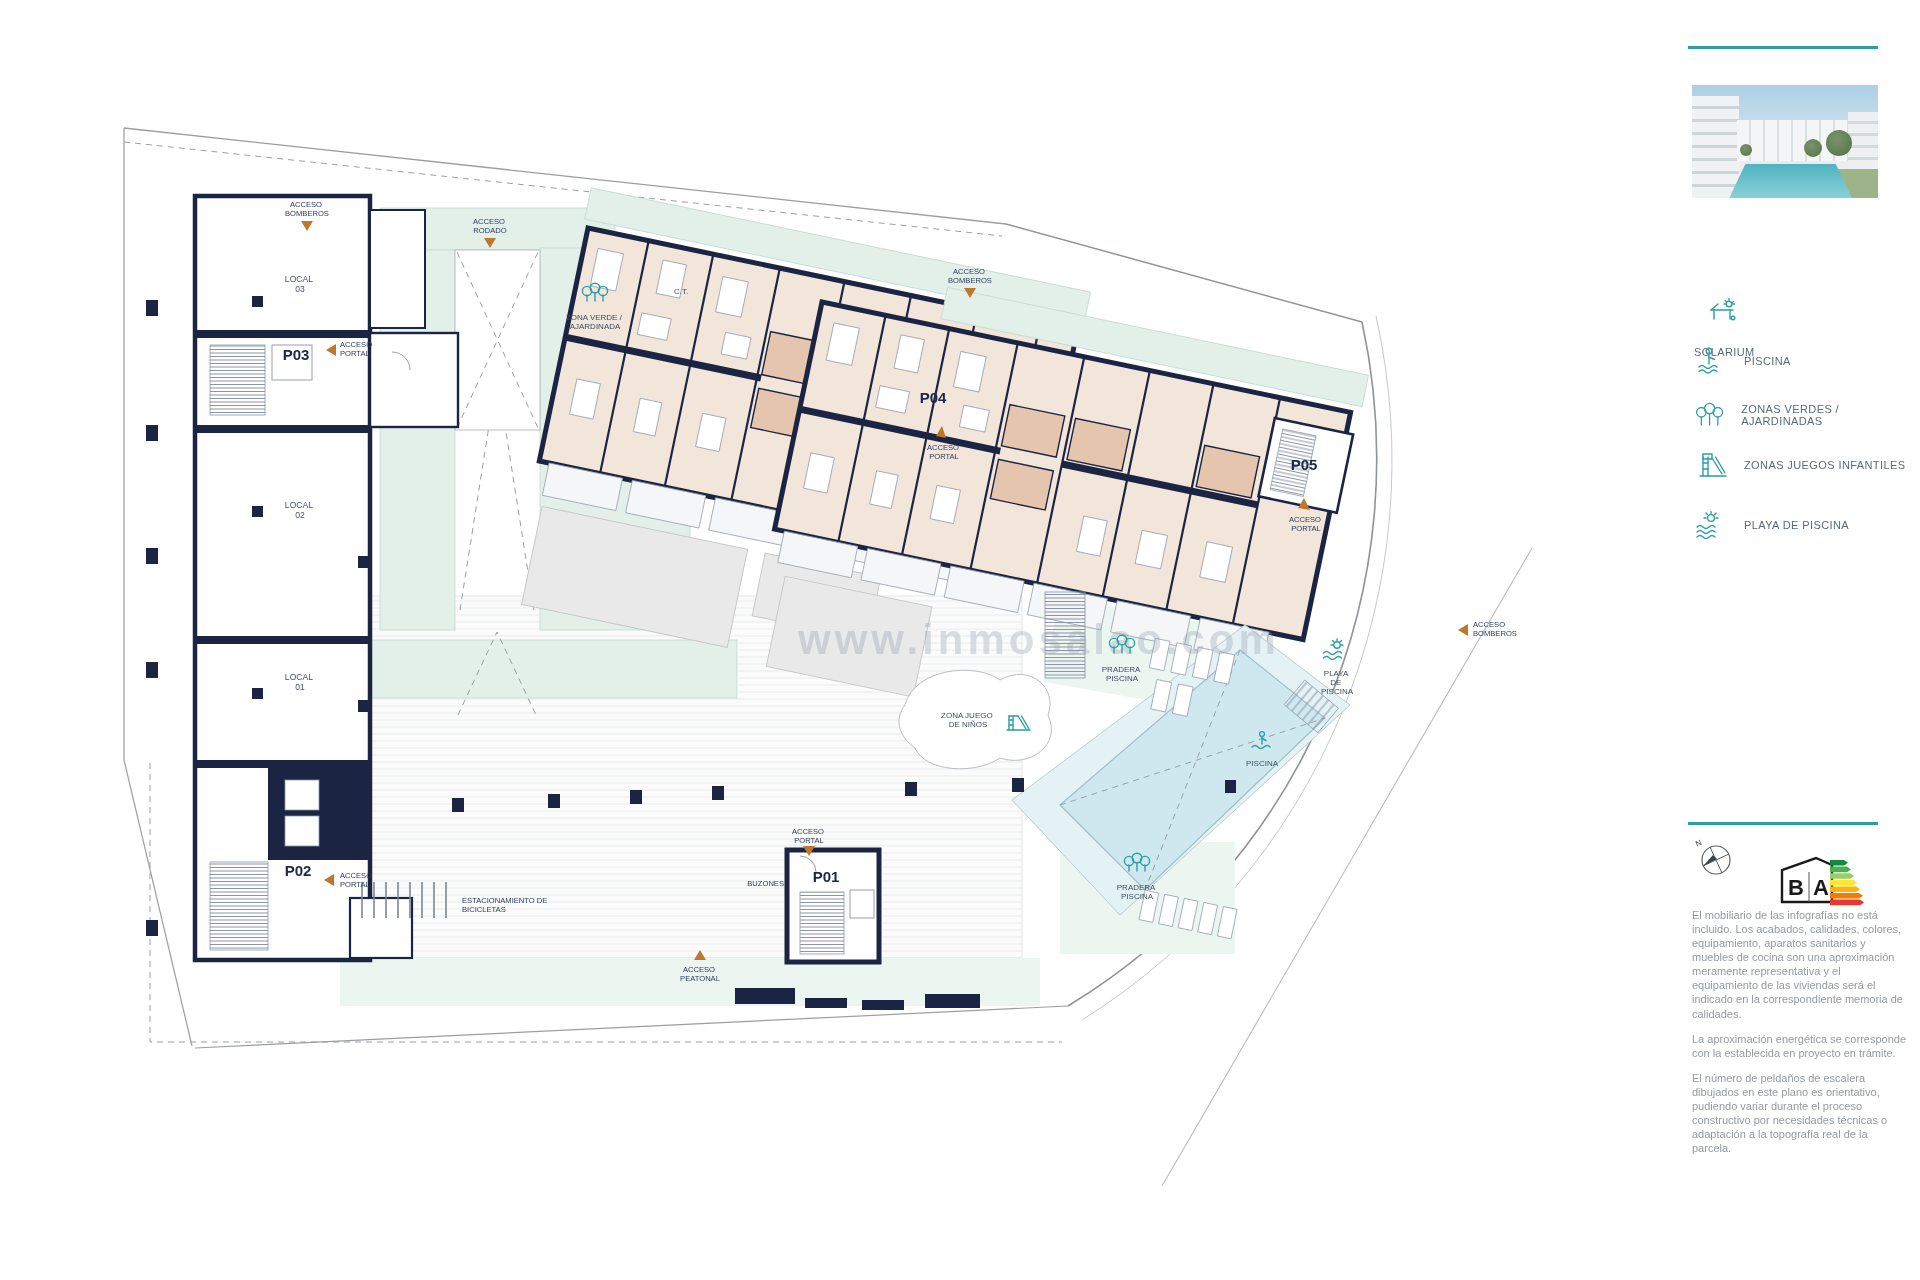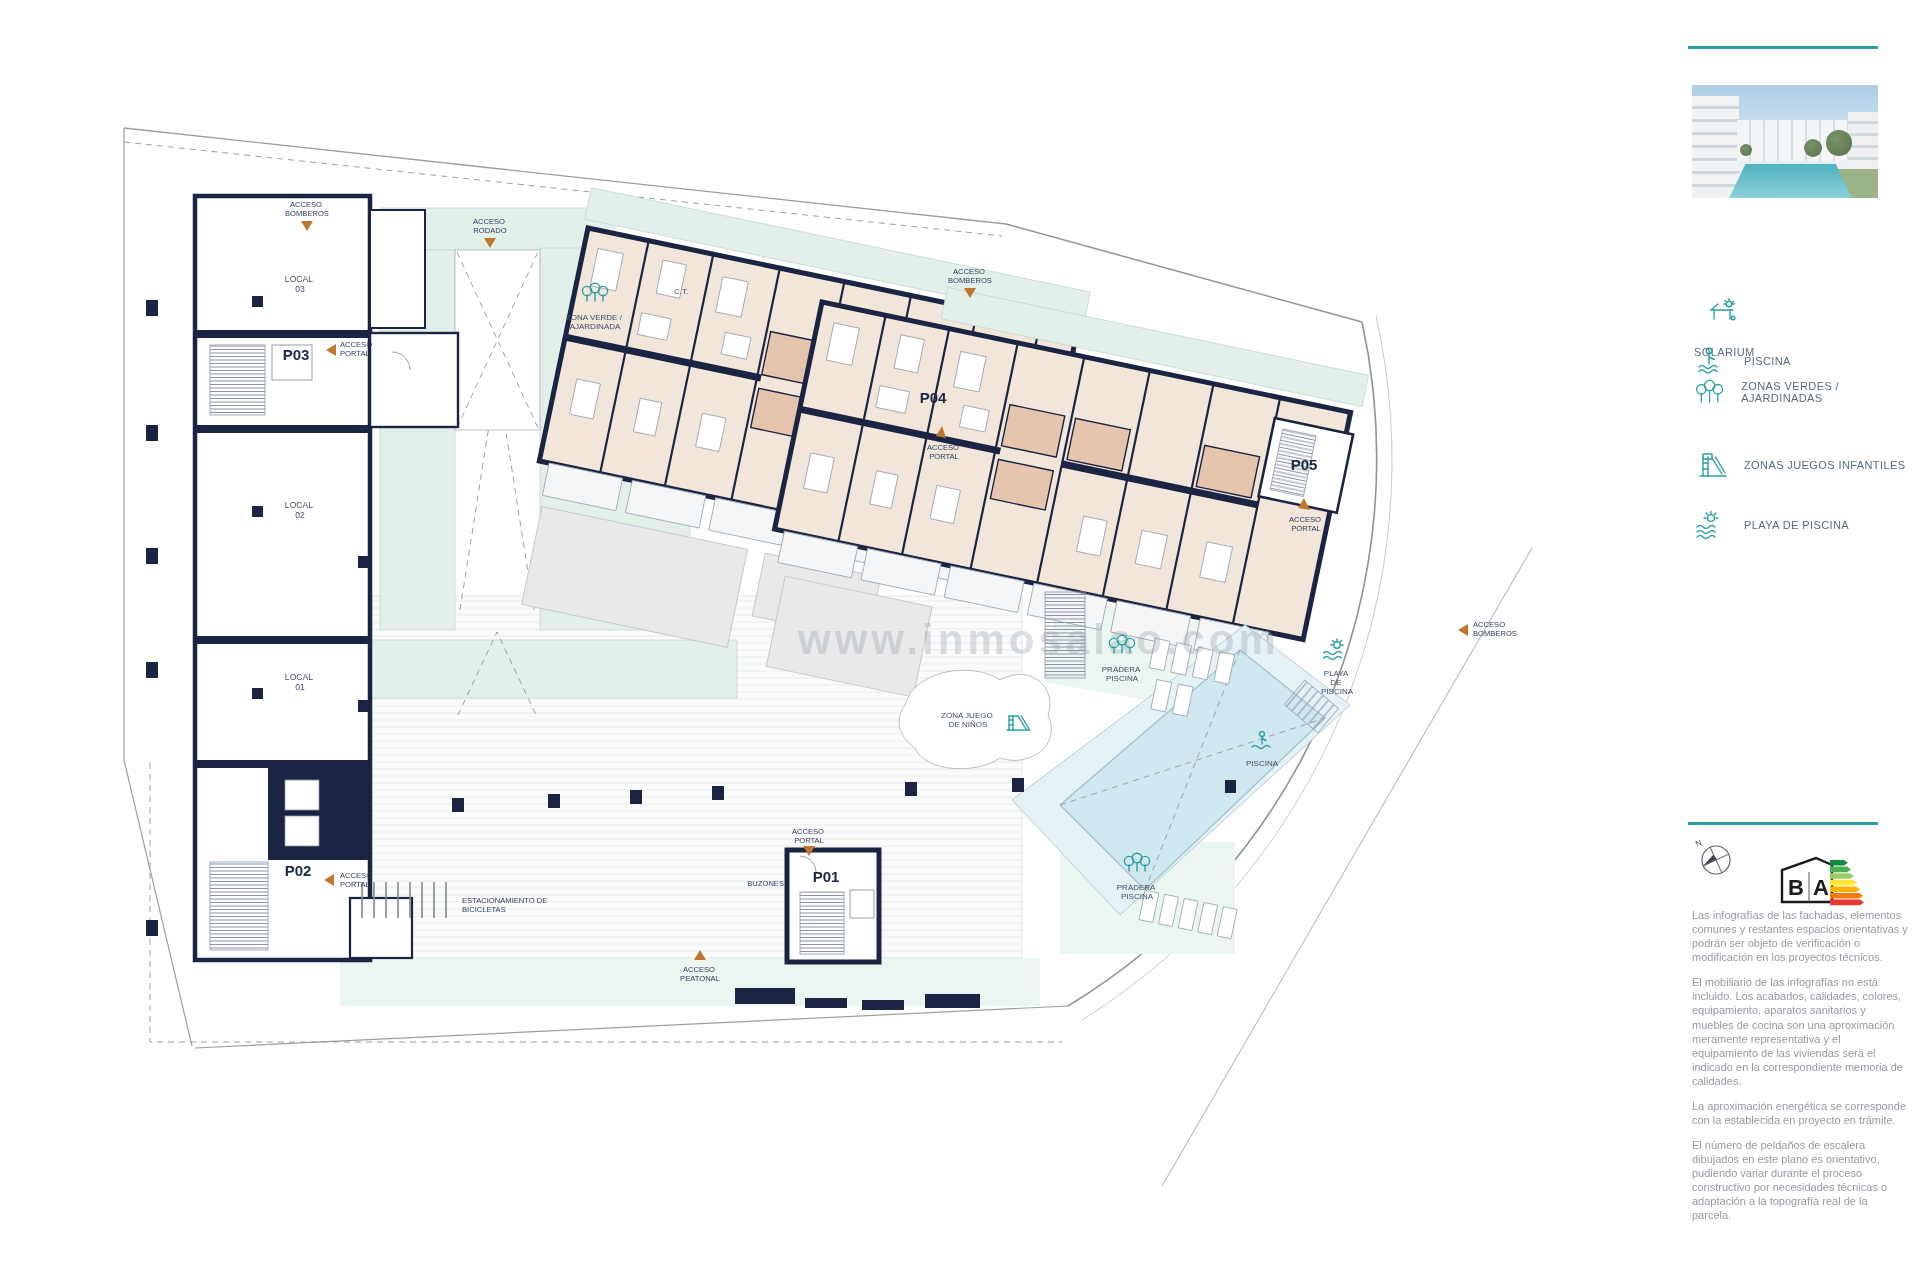--- a/index.html
+++ b/index.html
@@ -458,21 +458,21 @@
       <g class="teal">
         <circle cx="-2" cy="-10" r="2.8"></circle>
             <line x1="-2" y1="-6.5" x2="-2" y2="3"></line>
         <line x1="-2" y1="-4" x2="3.5" y2="-1.5"></line>
         <path d="M-12,6 q3,-3 6,0 t6,0 t6,0"></path>
         <path d="M-12,10.5 q3,-3 6,0 t6,0 t6,0"></path>
       </g>
     </svg>
     <span class="legend-label">PISCINA</span>
   </div>
-  <div class="legend-row" style="top:375px;">
+  <div class="legend-row" style="top:398px;">
     <svg width="34" height="34" viewBox="-17 -17 34 34">
       <g class="teal">
         <circle cx="-9" cy="-3" r="5.2"></circle>
             <circle cx="0" cy="-7" r="5.6"></circle>
             <circle cx="9" cy="-3" r="5.2"></circle>
         <line x1="-9" y1="2" x2="-9" y2="11"></line>
             <line x1="0" y1="-1" x2="0" y2="11"></line>
             <line x1="9" y1="2" x2="9" y2="11"></line>
       </g>
     </svg>
@@ -526,21 +526,20 @@
       <polygon points="56,14.6 73,14.6 77,17.4 73,20.2 56,20.2" fill="#4caf50"></polygon>
       <polygon points="56,21.2 76,21.2 80,24 76,26.8 56,26.8" fill="#9ccc65"></polygon>
       <polygon points="56,27.8 79,27.8 83,30.6 79,33.4 56,33.4" fill="#ffe733"></polygon>
       <polygon points="56,34.4 82,34.4 86,37.2 82,40 56,40" fill="#ffb300"></polygon>
       <polygon points="56,41 85,41 89,43.8 85,46.6 56,46.6" fill="#f57c00"></polygon>
       <polygon points="56,47.6 86,47.6 90,50.4 86,53.2 56,53.2" fill="#e53935"></polygon>
     </g>
   </svg>
 
   <div class="disc" style="top:908px;">
-    <p>Las infografías de las fachadas, elementos comunes y restantes espacios orientativas y podrán ser objeto de verificación o modificación en los proyectos técnicos.</p>
     <p>El mobiliario de las infografías no está incluido. Los acabados, calidades, colores, equipamiento, aparatos sanitarios y muebles de cocina son una aproximación meramente representativa y el equipamiento de las viviendas será el indicado en la correspondiente memoria de calidades.</p>
     <p>La aproximación energética se corresponde con la establecida en proyecto en trámite.</p>
     <p>El número de peldaños de escalera dibujados en este plano es orientativo, pudiendo variar durante el proceso constructivo por necesidades técnicas o adaptación a la topografía real de la parcela.</p>
 
   </div>
 </div>
 
 </div>
 
 </body></html>

